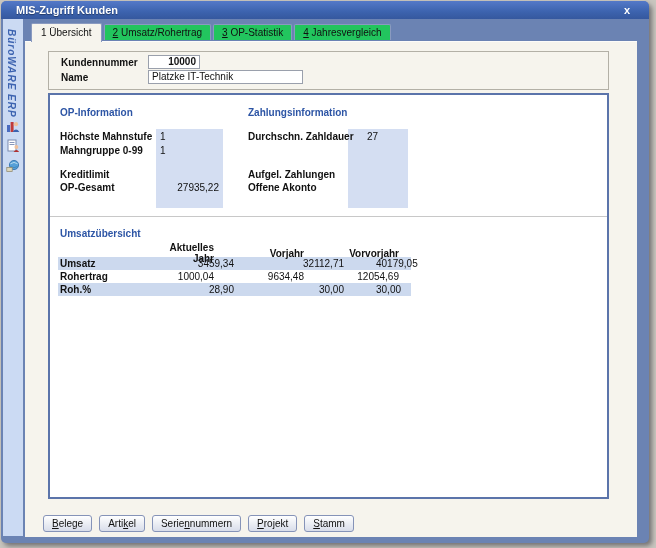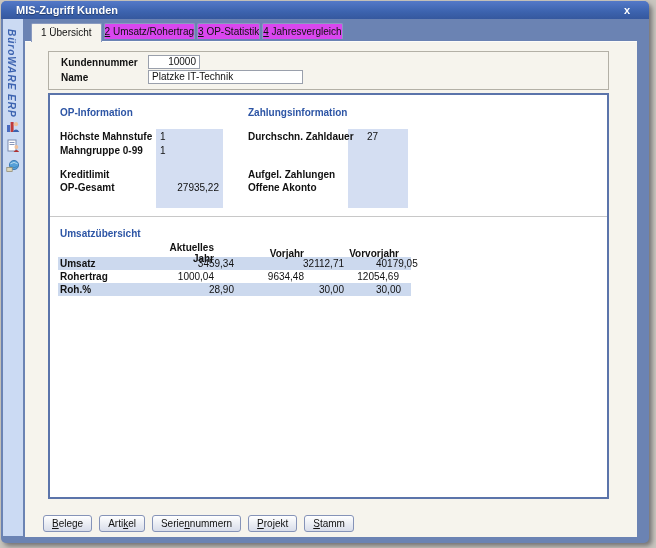--- a/index.html
+++ b/index.html
@@ -29,24 +29,24 @@
   .sidebar { position:absolute; left:2px; top:18px; width:20px; height:517px; background:#cbdaf3; }
   .logo {
     position:absolute; top:10px; left:3px;
     writing-mode:vertical-rl;
     font-size:10px; font-weight:bold; font-style:italic;
     color:#3c63b0; letter-spacing:1px; white-space:nowrap;
   }
   .side-icons { position:absolute; top:100px; left:3px; display:flex; flex-direction:column; gap:6px; }
   .side-icon { width:14px; height:14px; display:block; }
   
-  .tabstrip { position:absolute; left:30px; top:22px; height:18px; display:flex; align-items:flex-start; }
+  .tabstrip { position:absolute; left:30px; top:22px; height:18px; display:flex; align-items:center; }
   .tab {
-    font-size:10px; background:#d946ef; border:1px solid #8a9ac0; border-bottom:none;
-    border-radius:2px 2px 0 0; padding:2px 0; margin-right:2px; white-space:nowrap;
+    font-size:10px; background:#22c55e; border:1px solid #8a9ac0; border-bottom:none;
+    border-radius:2px 2px 0 0; padding:2px 8px; margin-right:2px; white-space:nowrap;
   }
   .tab.active { background:#f6f4ed; padding:3px 9px 4px 9px; position:relative; z-index:2; }
   .u { text-decoration:underline; }
   
   .panel {
     position:absolute; left:24px; top:40px; width:612px; height:496px;
     background:#f6f4ed; border-top:1px solid #fdfcf9;
   }
   
   .groupbox { position:absolute; left:23px; top:9px; width:561px; height:39px; border:1px solid #b3b0a6; }
@@ -123,21 +123,21 @@
     <div class="tab active"><span>1 Übersicht</span><span class="u"></span><span></span></div>
     <div class="tab"><span></span><span class="u">2</span><span> Umsatz/Rohertrag</span></div>
     <div class="tab"><span></span><span class="u">3</span><span> OP-Statistik</span></div>
     <div class="tab"><span></span><span class="u">4</span><span> Jahresvergleich</span></div>
   </div>
 
   <div class="panel">
 
     <div class="groupbox">
       <span class="gb-label" style="top:4px">Kundennummer</span>
-      <div class="gb-input" style="top:3px; width:52px; text-align:right;">10000</div>
+      <div class="gb-input" style="top:3px; width:52px; text-align:right;font-weight:bold;">10000</div>
       <span class="gb-label" style="top:19px">Name</span>
       <div class="gb-input" style="top:18px; width:155px;">Platzke IT-Technik</div>
     </div>
 
     <div class="whitepanel">
       <span class="sec-title" style="left:10px; top:12px">OP-Information</span>
       <span class="sec-title" style="left:198px; top:12px">Zahlungsinformation</span>
 
       <div class="valbox" style="left:106px; top:34px; width:67px; height:79px;"></div>
       <div class="valbox" style="left:298px; top:34px; width:60px; height:79px;"></div>

